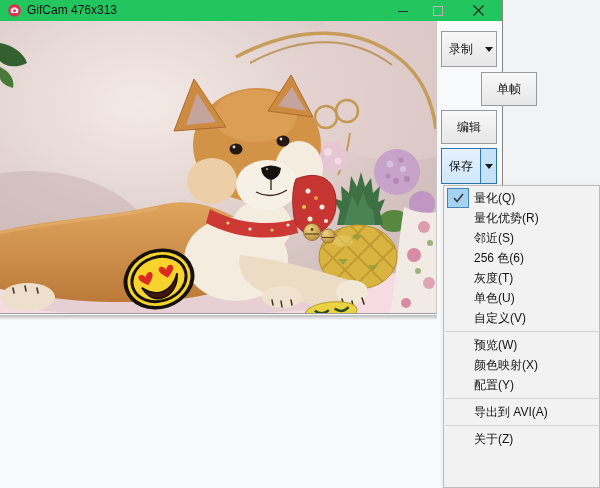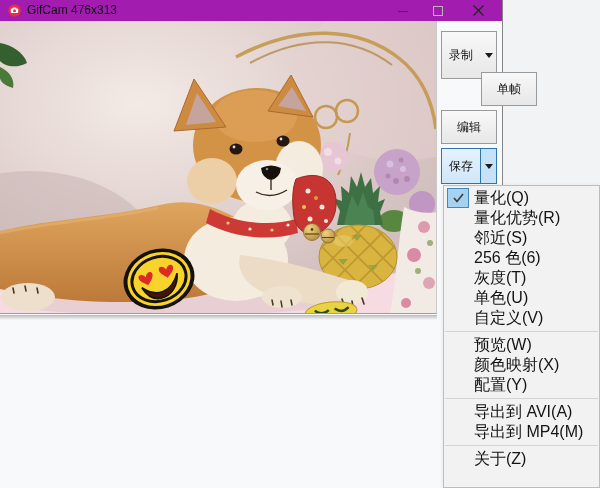--- a/index.html
+++ b/index.html
@@ -3,21 +3,21 @@
 <meta charset="utf-8">
 <style>
   * { margin:0; padding:0; box-sizing:border-box; }
   html,body { width:600px; height:488px; overflow:hidden; }
   body { font-family:"Liberation Sans","DejaVu Sans",sans-serif; background:#f2f3f5; position:relative; }
 
   .window { position:absolute; left:0; top:0; width:503px; height:488px;
             background:#f8f9fb; border-right:1px solid #858585; }
 
   
-  .titlebar { position:absolute; left:0; top:0; width:502px; height:21px; background:#a21caf;padding-left:44px; }
+  .titlebar { position:absolute; left:0; top:0; width:502px; height:21px; background:#22c55e;padding-left:44px; }
   .app-icon { position:absolute; left:8px; top:4px; width:13px; height:13px; }
   .title-text { position:absolute; left:27px; top:0; height:21px; line-height:21px;
                 font-size:12px; color:#101010; white-space:nowrap; }
   .win-btn { position:absolute; top:0; height:21px; width:30px; display:flex;
              align-items:center; justify-content:center; cursor:default; }
   .wb-min { left:388px; } .wb-max { left:423px; } .wb-close { left:461px; width:34px; }
 
   
   .photo { position:absolute; left:0; top:21px; width:437px; height:293px; overflow:hidden;
            border-bottom:1px solid #9c9c9c; border-right:1px solid #c9c9c9; }
@@ -26,32 +26,32 @@
                   background:linear-gradient(#b9b9b9, rgba(185,185,185,0)); }
 
   
   .btn { position:absolute; left:441px; width:56px; background:linear-gradient(#f8f8f8,#e7e7e7);
          border:1px solid #9a9a9a; font-size:12px; color:#111; display:flex; align-items:stretch; }
   .btn .lbl { flex:1; display:flex; align-items:center; justify-content:center; }
   .btn .split { width:1px; background:#9a9a9a; }
   .btn .arrow-box { width:15px; display:flex; align-items:center; justify-content:center; }
   .tri { width:0; height:0; border-left:4px solid transparent; border-right:4px solid transparent;
          border-top:5px solid #1c1c1c; }
-  .btn-record { top:31px; height:48px;align-items:center; }
+  .btn-record { top:31px; height:36px;align-items:center; }
   .btn-frame  { top:72px; height:34px;margin-left:40px; }
   .btn-edit   { top:110px; height:34px; }
   .btn-save   { top:148px; height:36px; border-color:#2f75ad;
                 background:linear-gradient(#e6f2fd,#cfe7fa); }
   .btn-save .split { background:#2f75ad; }
   .btn-save .arrow-box { background:#c6e2f8; }
 
   
   .menu { position:absolute; left:443px; top:185px; width:157px; height:303px;
           background:#f2f2f2; border:1px solid #bcbcbc; box-shadow:2px 3px 6px rgba(0,0,0,.18);
-          padding-top:2px; overflow:hidden; font-size:16px; color:#141414; }
+          padding-top:2px; overflow:hidden; font-size:12px; color:#141414; }
   .menu-item { height:20px; display:flex; align-items:center; padding-left:30px;
                position:relative; white-space:nowrap; }
   .check-box { position:absolute; left:3px; top:0; width:22px; height:20px;
                background:#a6d2f1; border:1px solid #4286bb; display:flex;
                align-items:center; justify-content:center; }
   .menu-sep { height:1px; background:#d4d4d4; margin:3px 1px; }
 </style>
 </head>
 <body>
 
@@ -314,20 +314,17 @@
   <div class="menu-item">
       <span>颜色映射(X)</span>
     </div>
   <div class="menu-item">
       <span>配置(Y)</span>
     </div>
   <div class="menu-sep"></div>
   <div class="menu-item">
       <span>导出到 AVI(A)</span>
     </div>
-  <div class="menu-item">
-      <span>导出到 MP4(M)</span>
-    </div>
   <div class="menu-sep"></div>
   <div class="menu-item">
       <span>关于(Z)</span>
     </div>
 </div>
 
 </body></html>

